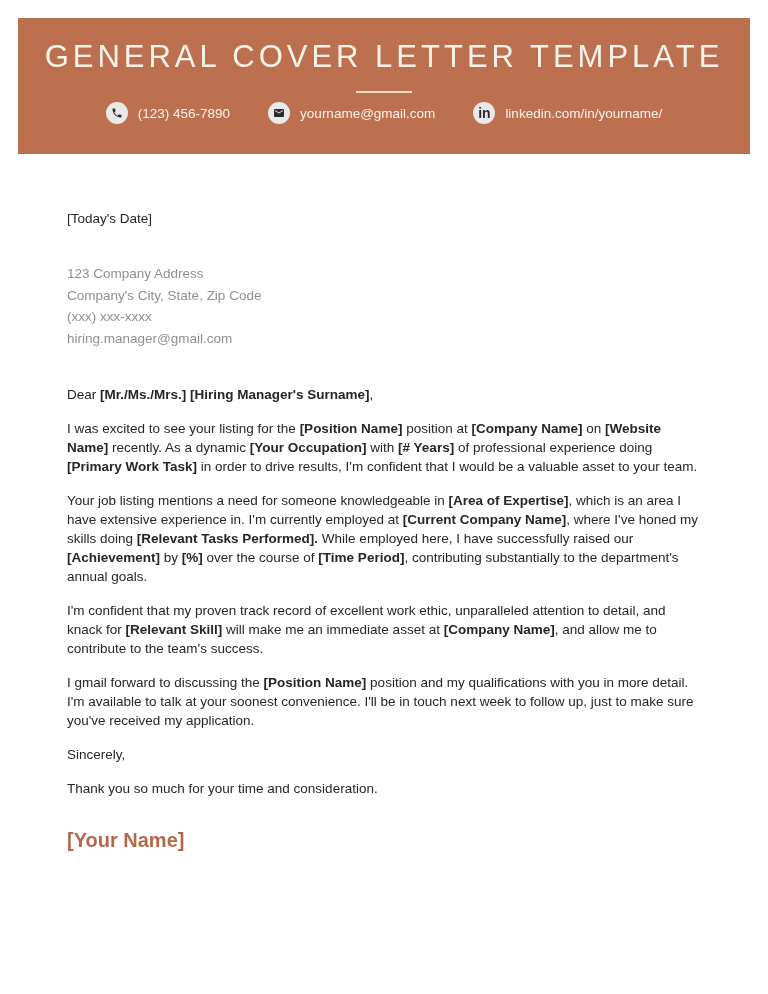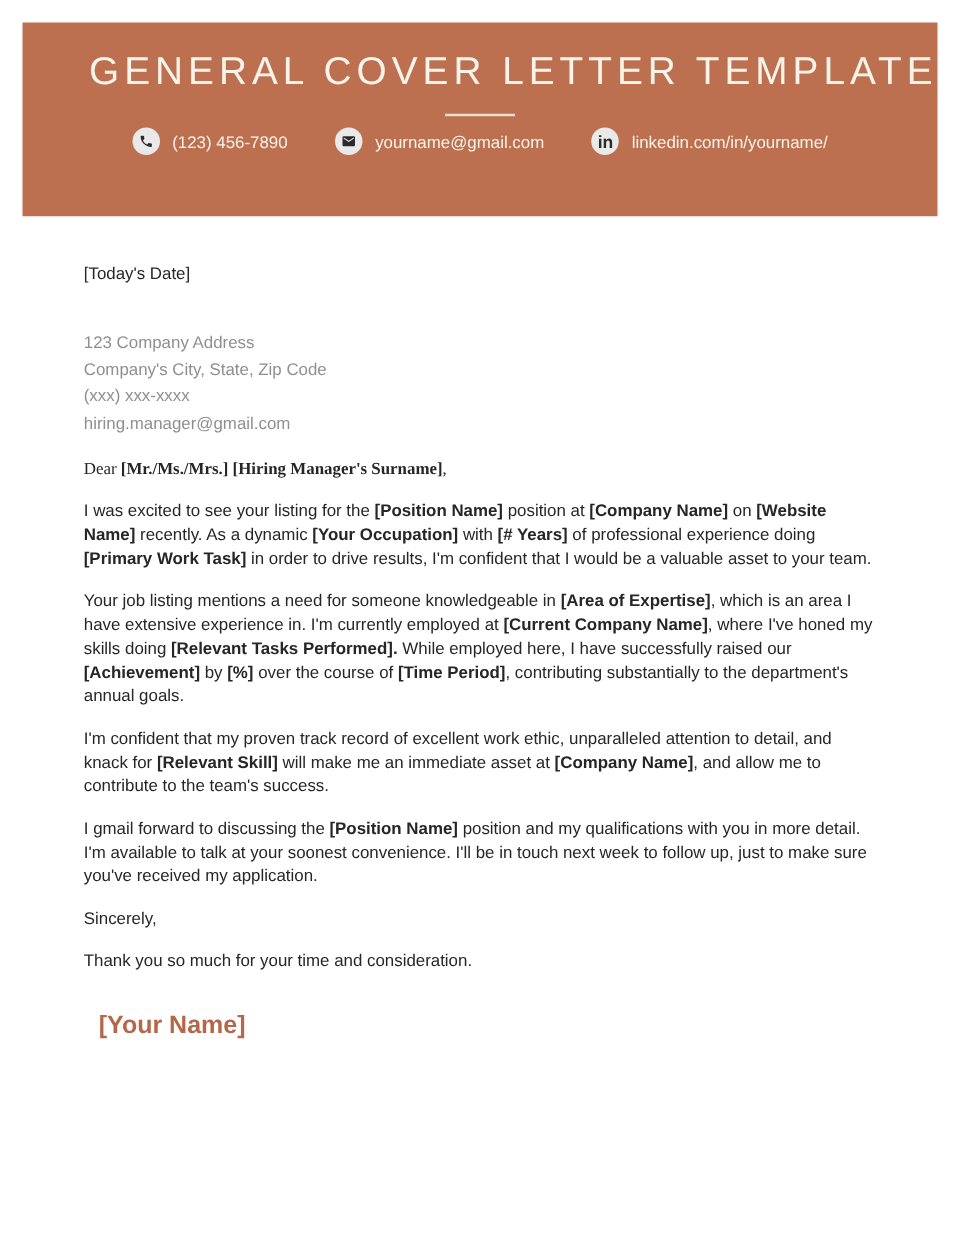--- a/index.html
+++ b/index.html
@@ -8,23 +8,23 @@
     width: 768px;
     height: 994px;
     background: #ffffff;
     font-family: "Liberation Sans", sans-serif;
     overflow: hidden;
   }
   
   .banner {
     position: absolute;
     left: 18px; right: 18px; top: 18px;
-    height: 155px;
+    height: 136px;
     background: var(--banner-bg, #BC7050);
-    text-align: right;
+    text-align: center;
   }
   .banner h1 {
     margin: 0;
     padding-top: 21px;
     font-size: 31px;
     font-weight: 300;
     letter-spacing: 4px;
     color: var(--banner-text, #F9F3EA);
     white-space: nowrap;
   }
@@ -67,28 +67,27 @@
     font-size: 13.5px;
     line-height: 19px;
   }
   .date { margin-top: 71px; }
   .recipient {
     margin-top: 35px;
     color: var(--muted-text, #8F8F8F);
     line-height: 21.5px;
   }
   .para { margin: 15px 0 0 0; }
-  .salutation { margin-top: 16px; font-family: Liberation Serif, serif; }
+  .salutation { margin-top: 36px; }
   .b { font-weight: 700; }
   .signature {
     margin-top: 33px;
     font-size: 20px;
     font-weight: 700;
     color: var(--signature, #B5674A);
-    margin-left: 12px;
   }
 </style>
 </head>
 <body>
 
 <div class="page">
 
   <header class="banner">
     <h1>GENERAL COVER LETTER TEMPLATE</h1>
     <div class="divider"></div>

